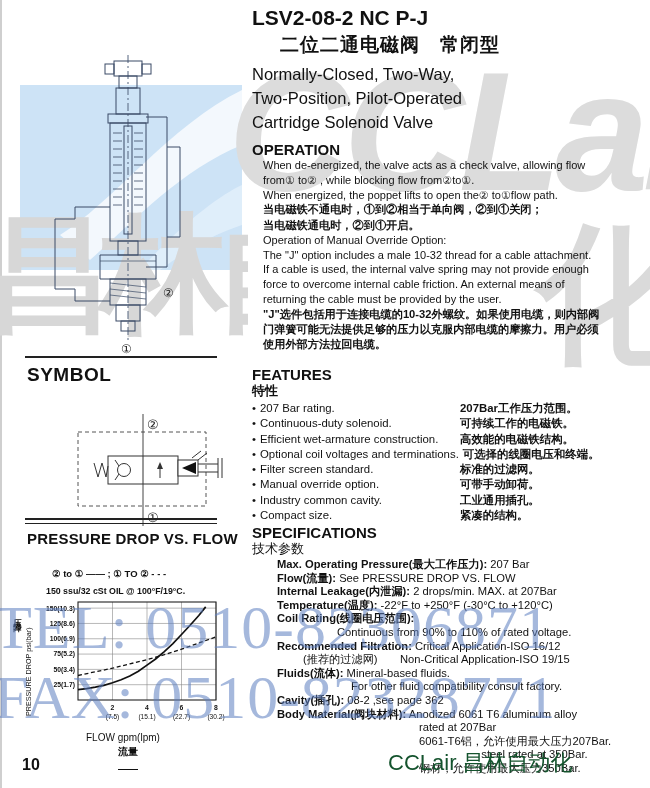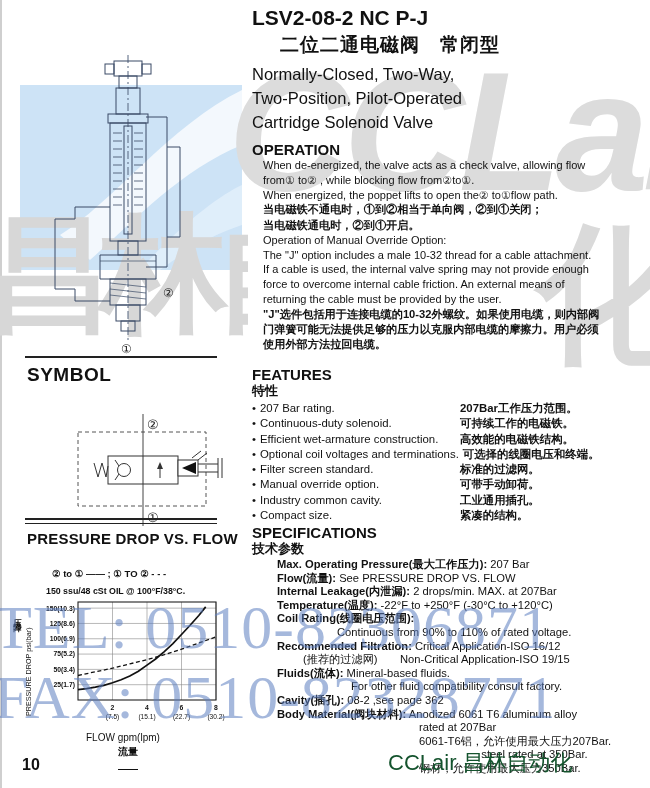--- a/index.html
+++ b/index.html
@@ -53,21 +53,21 @@
   .op-line{font-size:11px;line-height:14.8px;white-space:nowrap;margin-left:11px;}
   .op-line.zh{font-size:11.2px;font-weight:bold;line-height:15.2px;}
   .feat-heading{position:absolute;left:252px;top:366px;font-size:15px;font-weight:bold;z-index:2;}
   .feat-heading-zh{position:absolute;left:252px;top:382px;font-size:13px;font-weight:bold;z-index:2;}
   .feat-rows{position:absolute;left:252px;top:401px;width:398px;z-index:2;}
   .feat-row{display:flex;font-size:11.4px;line-height:15.3px;white-space:nowrap;}
   .feat-bullet{width:8px;flex:none;}
   .feat-en{flex:none;min-width:196px;padding-right:4px;}
   .feat-zh{font-weight:bold;}
   .spec-heading{position:absolute;left:252px;top:524px;font-size:15px;font-weight:bold;z-index:2;}
-  .spec-heading-zh{position:absolute;left:252px;top:540px;font-size:13px;font-weight:bold;z-index:2;}
+  .spec-heading-zh{position:absolute;left:252px;top:540px;font-size:13px;font-weight:normal;z-index:2;}
   .spec-lines{position:absolute;left:252px;top:558px;width:398px;z-index:2;}
   .spec-line{font-size:11.2px;line-height:13.6px;white-space:nowrap;margin-left:25px;}
   .spec-line b{font-weight:bold;}
 </style>
 </head>
 <body>
 
 <div class="page">
 
   <div class="wm-logo-bg">
@@ -153,21 +153,21 @@
       <line x1="138" y1="64" x2="158" y2="64"></line>
     <line x1="158" y1="50" x2="158" y2="70"></line>
       <line x1="162" y1="50" x2="162" y2="70"></line>
     <text x="87" y="21" font-size="13" fill="#222" stroke="none">②</text>
     <text x="87" y="114" font-size="13" fill="#222" stroke="none">①</text>
   </svg>
 
   <div class="rule-2"></div>
   <div class="chart-heading">PRESSURE DROP VS. FLOW</div>
   <div class="chart-legend">② to ① —— ; ① TO ② - - -</div>
-  <div class="chart-subtitle">150 ssu/48 cSt OIL @ 100°F/38°C.</div>
+  <div class="chart-subtitle">150 ssu/32 cSt OIL @ 100°F/19°C.</div>
   <div class="ylabel-zh">压力降</div>
   <div class="ylabel-en">PRESSURE DROP psi(bar)</div>
   <svg class="chart-svg" id="chart-svg" width="196" height="132" viewBox="0 0 196 132">
       <line x1="78.5" y1="6" x2="78.5" y2="104" stroke="#888" stroke-width="0.6"></line>
       <line x1="113" y1="6" x2="113" y2="104" stroke="#888" stroke-width="0.6"></line>
       <line x1="147.5" y1="6" x2="147.5" y2="104" stroke="#888" stroke-width="0.6"></line>
       <line x1="182" y1="6" x2="182" y2="104" stroke="#888" stroke-width="0.6"></line>
       <line x1="44" y1="12.125" x2="182" y2="12.125" stroke="#888" stroke-width="0.6"></line>
       <line x1="44" y1="27.4375" x2="182" y2="27.4375" stroke="#888" stroke-width="0.6"></line>
       <line x1="44" y1="42.75" x2="182" y2="42.75" stroke="#888" stroke-width="0.6"></line>

